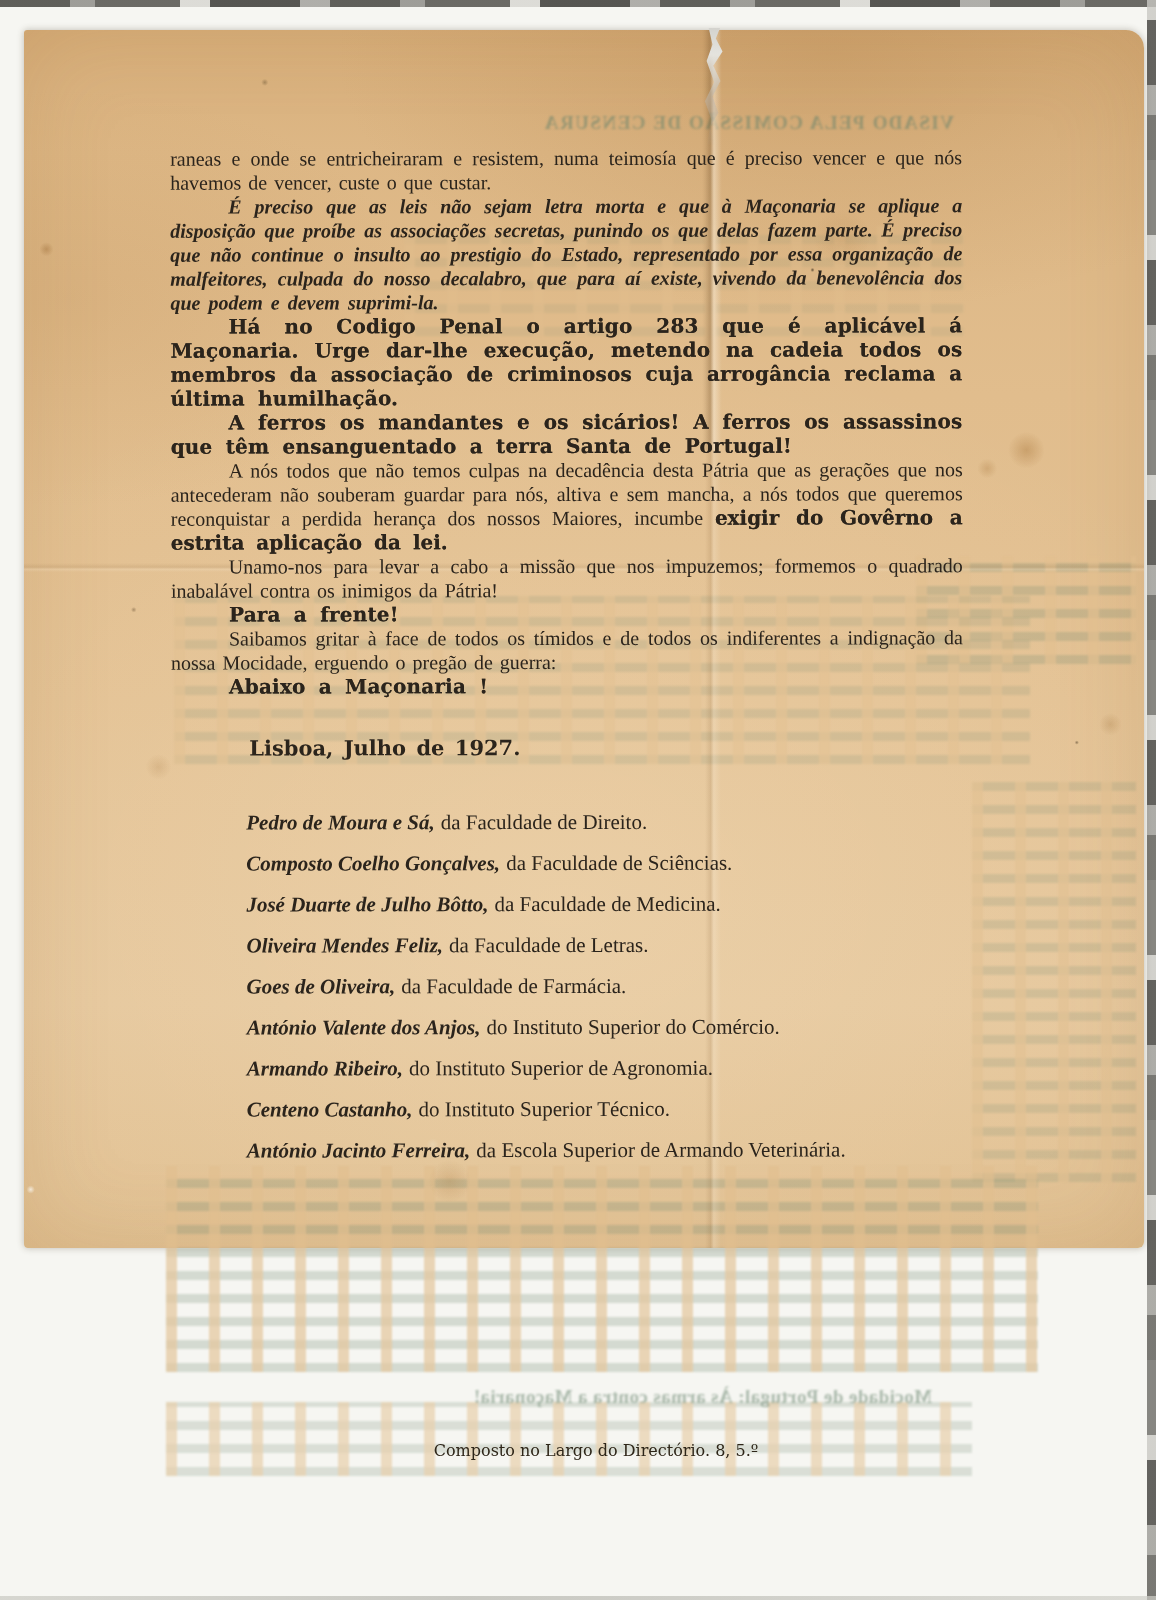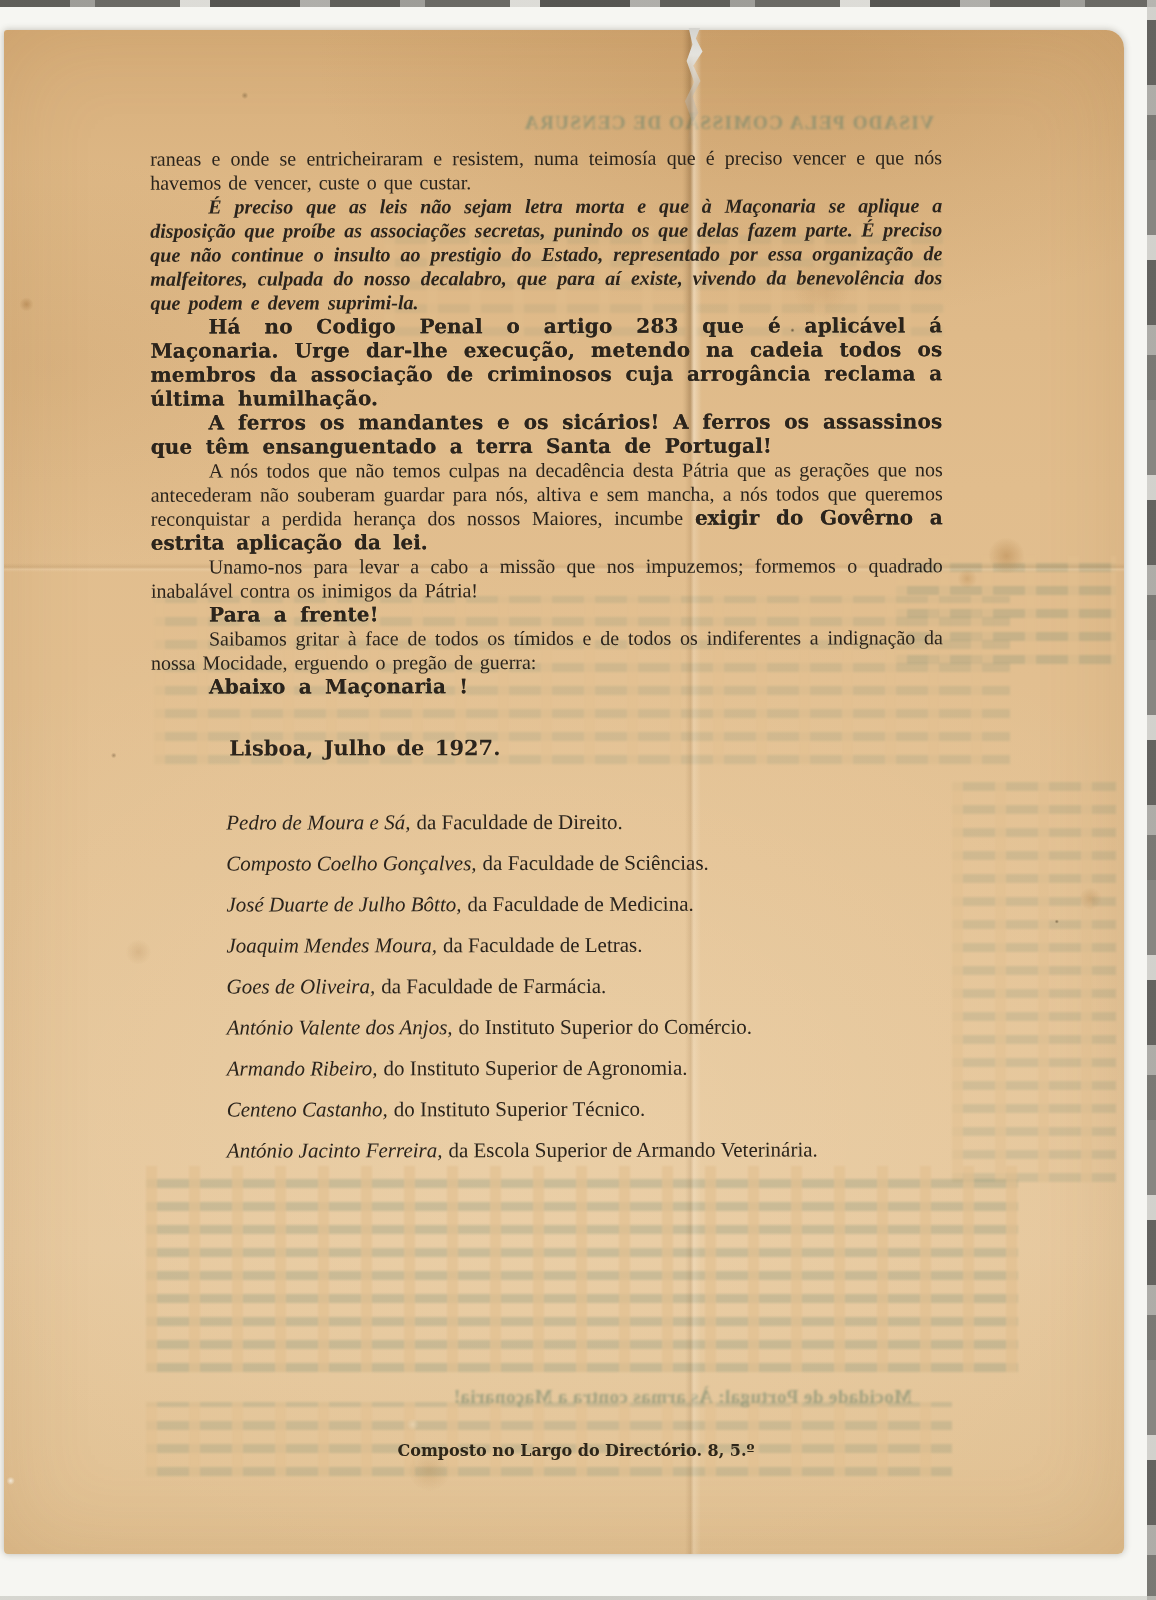--- a/index.html
+++ b/index.html
@@ -23,21 +23,21 @@
       #c9c8c3 140px 165px,#6b6a65 165px 240px);
     opacity:.8;
   }
   .scan-edge-bottom{
     position:absolute;left:0;bottom:0;width:100%;height:4px;
     background:linear-gradient(90deg,#c9c9c2,#b5b5ae 40%,#cfcfc8);
     opacity:.7;
   }
   
   .paper{
-    position:absolute;left:4px;top:30px;width:1120px;height:1524px;
+    position:absolute;left:24px;top:30px;width:1120px;height:1218px;
     border-radius:3px 18px 6px 4px;
     background:
       radial-gradient(ellipse 800px 420px at 72% 2%, rgba(179,130,74,0.30), transparent 62%),
       radial-gradient(ellipse 500px 300px at 4% 22%, rgba(186,138,82,0.18), transparent 70%),
       radial-gradient(ellipse 1100px 800px at 48% 72%, rgba(255,242,214,0.22), transparent 72%),
       linear-gradient(180deg,#d7ae7a 0%,#ddb785 10%,#e1bd8d 30%,#e3c193 55%,#e5c69b 80%,#e0bf90 100%);
     box-shadow:0 0 7px rgba(60,50,30,.3), inset 0 0 90px rgba(150,100,45,.16);
   }
   
   .paper::before{
@@ -117,26 +117,26 @@
   .bold-tail{
     font-family:"DejaVu Serif",serif;font-weight:bold;word-spacing:5px;
     text-shadow:0 0 .6px rgba(43,36,28,.8);
   }
   .dateline{
     margin:38px 0 0 78px;font-size:21px;font-weight:bold;
     font-family:"DejaVu Serif",serif;word-spacing:3px;text-indent:0;text-align:left;
   }
   .signatures{margin:50px 0 0 75px;text-align:left;}
   .sig-row{margin:0 0 17px 0;font-size:21px;line-height:24px;white-space:nowrap;}
-  .sig-name{font-style:italic;font-weight:normal;margin-right:6px;}
+  .sig-name{font-style:italic;font-weight:bold;margin-right:6px;}
   
   .imprint{
     position:absolute;left:0;top:1408px;width:1120px;z-index:5;
     text-align:center;color:#2e2619;
-    font-family:"DejaVu Serif",serif;font-weight:bold;font-size:16px;line-height:26px;padding-left:12px;
+    font-family:"DejaVu Serif",serif;font-weight:normal;font-size:16px;line-height:26px;padding-left:12px;
   }
   .imprint div{margin:0;}
 </style>
 </head>
 <body>
 
 <div class="scan-edge-top"></div>
 <div class="scan-edge-right"></div>
 <div class="scan-edge-bottom"></div>
 
@@ -166,21 +166,21 @@
         <p class="para roman">Unamo-nos para levar a cabo a missão que nos impuzemos; formemos o quadrado inabalável contra os inimigos da Pátria!</p>
         <p class="para bold">Para a frente!</p>
         <p class="para roman">Saibamos gritar à face de todos os tímidos e de todos os indiferentes a indignação da nossa Mocidade, erguendo o pregão de guerra:</p>
         <p class="para bold">Abaixo a Maçonaria !</p>
       </div>
     <p class="dateline">Lisboa, Julho de 1927.</p>
     <div id="signatures" class="signatures">
         <div class="sig-row"><span class="sig-name">Pedro de Moura e Sá,</span><span class="sig-aff">da Faculdade de Direito.</span></div>
         <div class="sig-row"><span class="sig-name">Composto Coelho Gonçalves,</span><span class="sig-aff">da Faculdade de Sciências.</span></div>
         <div class="sig-row"><span class="sig-name">José Duarte de Julho Bôtto,</span><span class="sig-aff">da Faculdade de Medicina.</span></div>
-        <div class="sig-row"><span class="sig-name">Joaquim Mendes Moura,</span><span class="sig-aff">da Faculdade de Letras.</span></div>
+        <div class="sig-row"><span class="sig-name">Oliveira Mendes Feliz,</span><span class="sig-aff">da Faculdade de Letras.</span></div>
         <div class="sig-row"><span class="sig-name">Goes de Oliveira,</span><span class="sig-aff">da Faculdade de Farmácia.</span></div>
         <div class="sig-row"><span class="sig-name">António Valente dos Anjos,</span><span class="sig-aff">do Instituto Superior do Comércio.</span></div>
         <div class="sig-row"><span class="sig-name">Armando Ribeiro,</span><span class="sig-aff">do Instituto Superior de Agronomia.</span></div>
         <div class="sig-row"><span class="sig-name">Centeno Castanho,</span><span class="sig-aff">do Instituto Superior Técnico.</span></div>
         <div class="sig-row"><span class="sig-name">António Jacinto Ferreira,</span><span class="sig-aff">da Escola Superior de Armando Veterinária.</span></div>
       </div>
   </div>
 
   <div class="imprint">
     <div>Composto no Largo do Directório. 8, 5.º</div>

